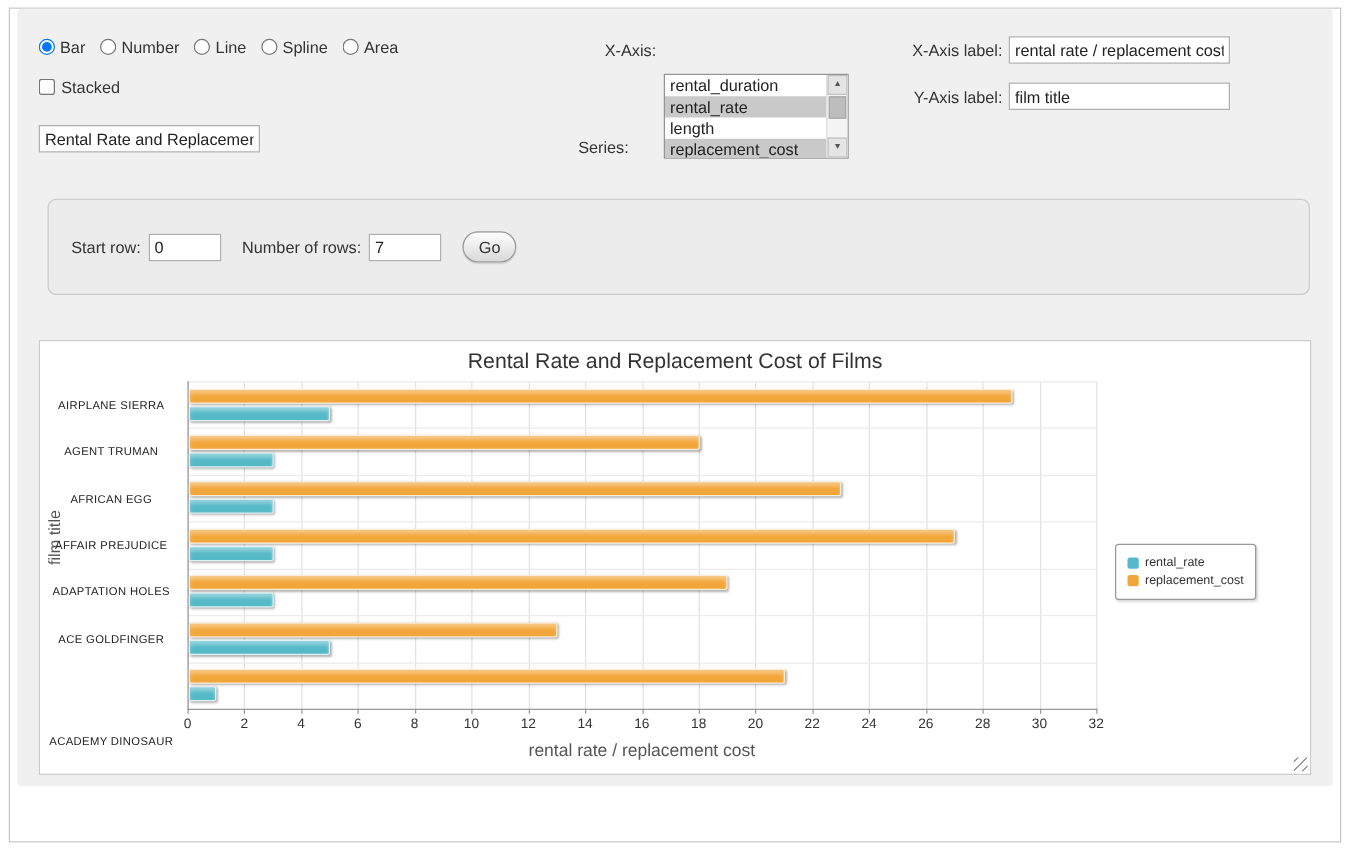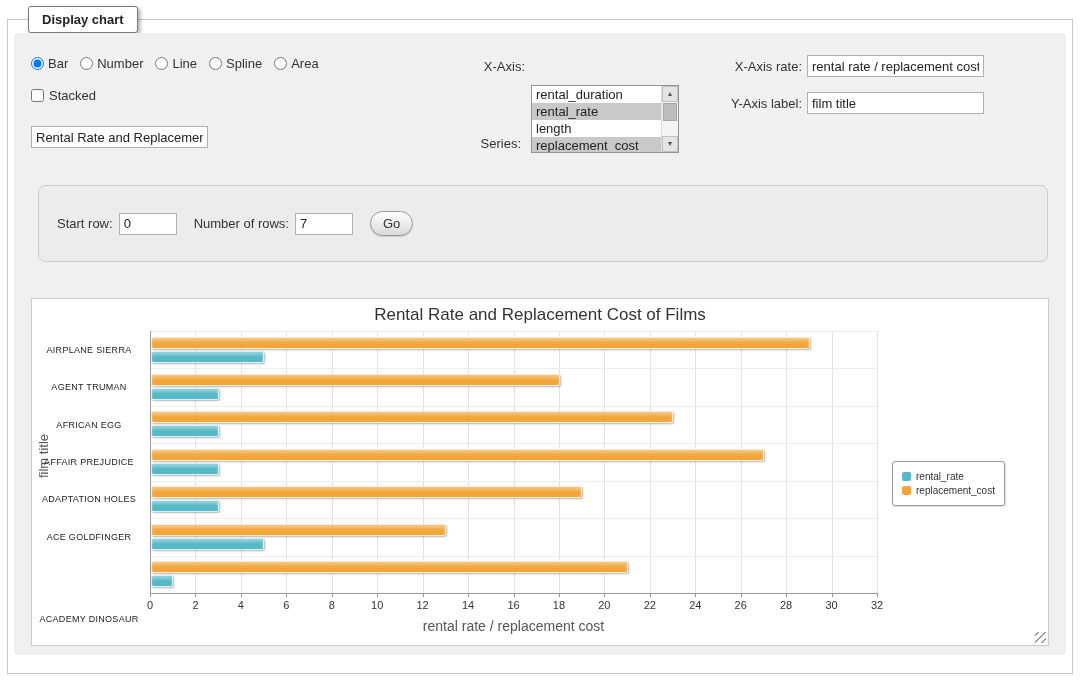--- a/index.html
+++ b/index.html
@@ -110,21 +110,20 @@
   .swatch { width:9px; height:9px; border-radius:2px; display:inline-block; margin-right:5px; }
   .resize-handle {
     position:absolute; right:2px; bottom:2px; width:11px; height:11px; cursor:nwse-resize;
     background:repeating-linear-gradient(135deg, transparent 0 2px, #999 2px 3px, transparent 3px 5px);
   }
 </style>
 </head>
 <body>
 
 <fieldset class="frame">
-  <legend>Display chart</legend>
 
   <div class="panel">
 
     <div class="radio-group">
         <label class="radio-item">
           <input type="radio" name="charttype" checked="" style="">
           <span>Bar</span>
         </label>
         <label class="radio-item">
           <input type="radio" name="charttype" style="">
@@ -146,36 +145,36 @@
 
     <label class="check-row">
       <input type="checkbox" style="">
       <span>Stacked</span>
     </label>
 
     <input type="text" class="title-input" value="Rental Rate and Replacement Cost of Films" style="">
 
     <div class="lbl r-lbl" style="left:430px; top:23px; width:81px;">X-Axis:</div>
 
-    <div class="lbl r-lbl" style="left:426px; top:100px; width:81px;text-align:right;">Series:</div>
+    <div class="lbl r-lbl" style="left:408px; top:100px; width:81px;text-align:right;">Series:</div>
     <div class="listbox">
       <div class="opts">
           <div class="opt">rental_duration</div>
           <div class="opt sel">rental_rate</div>
           <div class="opt">length</div>
           <div class="opt sel">replacement_cost</div>
         </div>
       <div class="sbar">
         <div class="sb-btn sb-up">▲</div>
         <div class="sb-thumb"></div>
         <div class="sb-btn sb-down">▼</div>
       </div>
     </div>
 
-    <div class="lbl r-lbl" style="left:700px; top:23px; width:88px;">X-Axis rate:</div>
+    <div class="lbl r-lbl" style="left:700px; top:23px; width:88px;">X-Axis label:</div>
     <input type="text" class="axis-input" style="top: 22px;" value="rental rate / replacement cost">
 
     <div class="lbl r-lbl" style="left:700px; top:60px; width:88px;">Y-Axis label:</div>
     <input type="text" class="axis-input" style="top: 59px;" value="film title">
 
     <div class="subpanel">
       <div class="subpanel-row">
         <span class="fl">Start row:</span>
         <input type="text" class="small-input" value="0" style="">
         <span class="fl">Number of rows:</span>

